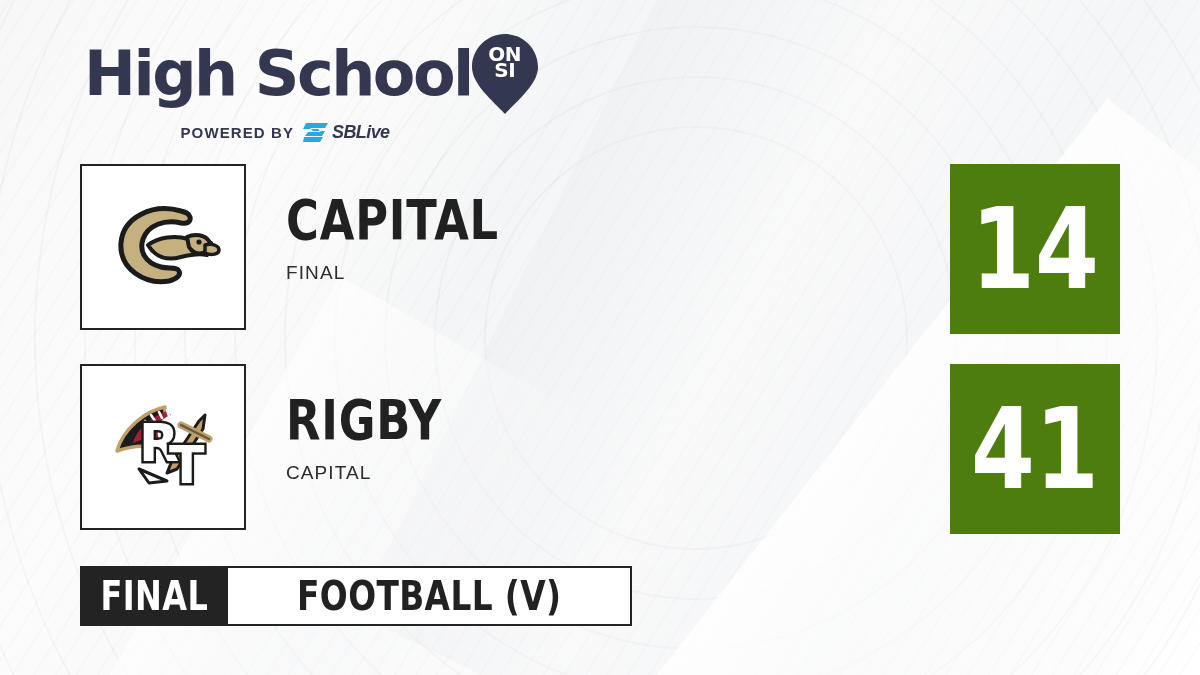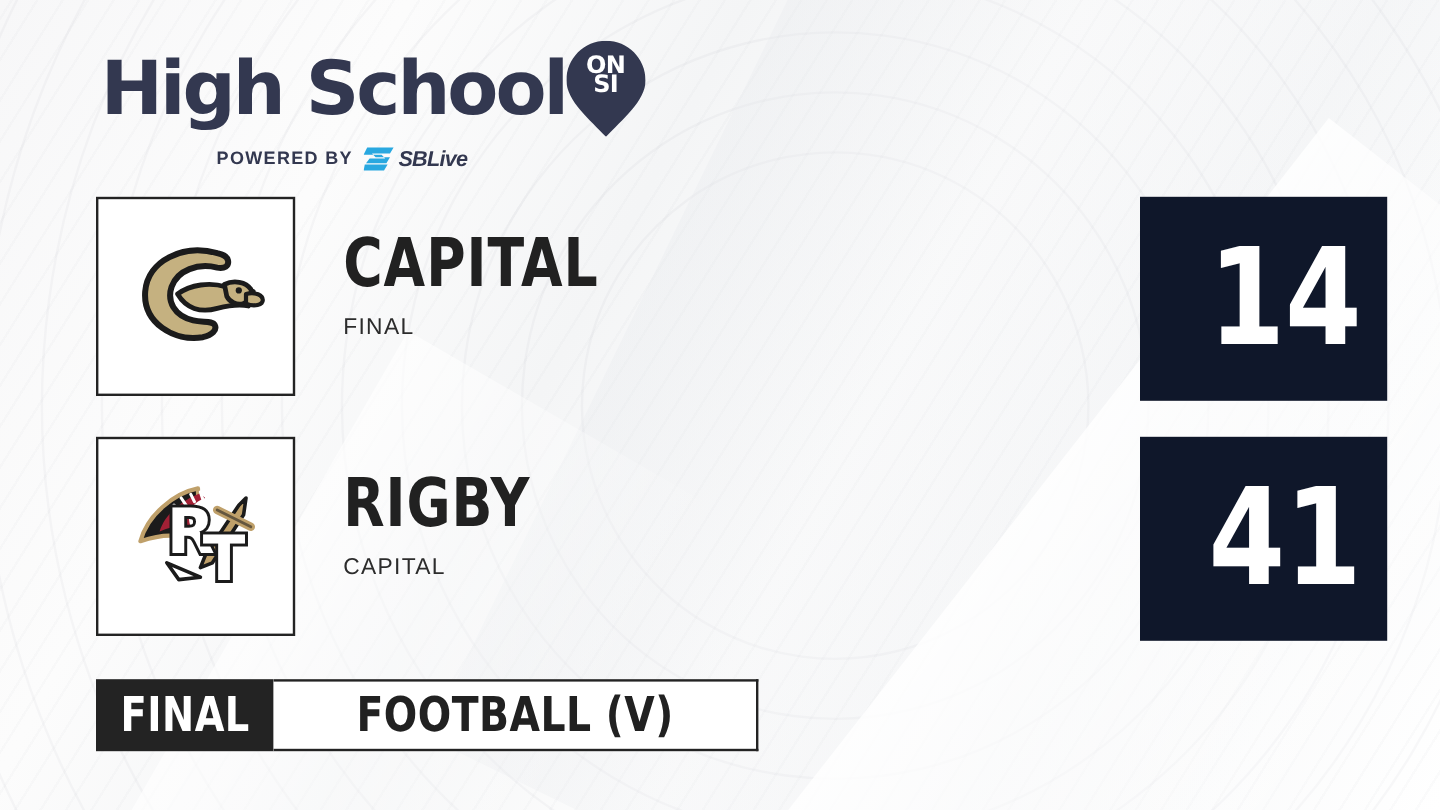--- a/index.html
+++ b/index.html
@@ -193,25 +193,24 @@
     color: #2c2c2c;
     white-space: nowrap;
   }
 
   .score-box {
     position: absolute;
     left: 870px;
     top: 0;
     width: 170px;
     height: 170px;
-    background: #0f172a;
-    display: flex;
-    align-items: center;
-    justify-content: center;
-    padding-left: 36px;
+    background: #4d7c0f;
+    display: flex;
+    align-items: center;
+    justify-content: center;
   }
   .score-value {
     font-family: "DejaVu Sans", sans-serif;
     font-weight: bold;
     font-size: 112px;
     line-height: 112px;
     color: #ffffff;
     letter-spacing: 0px;
     transform: scaleX(0.82);
     transform-origin: center center;

